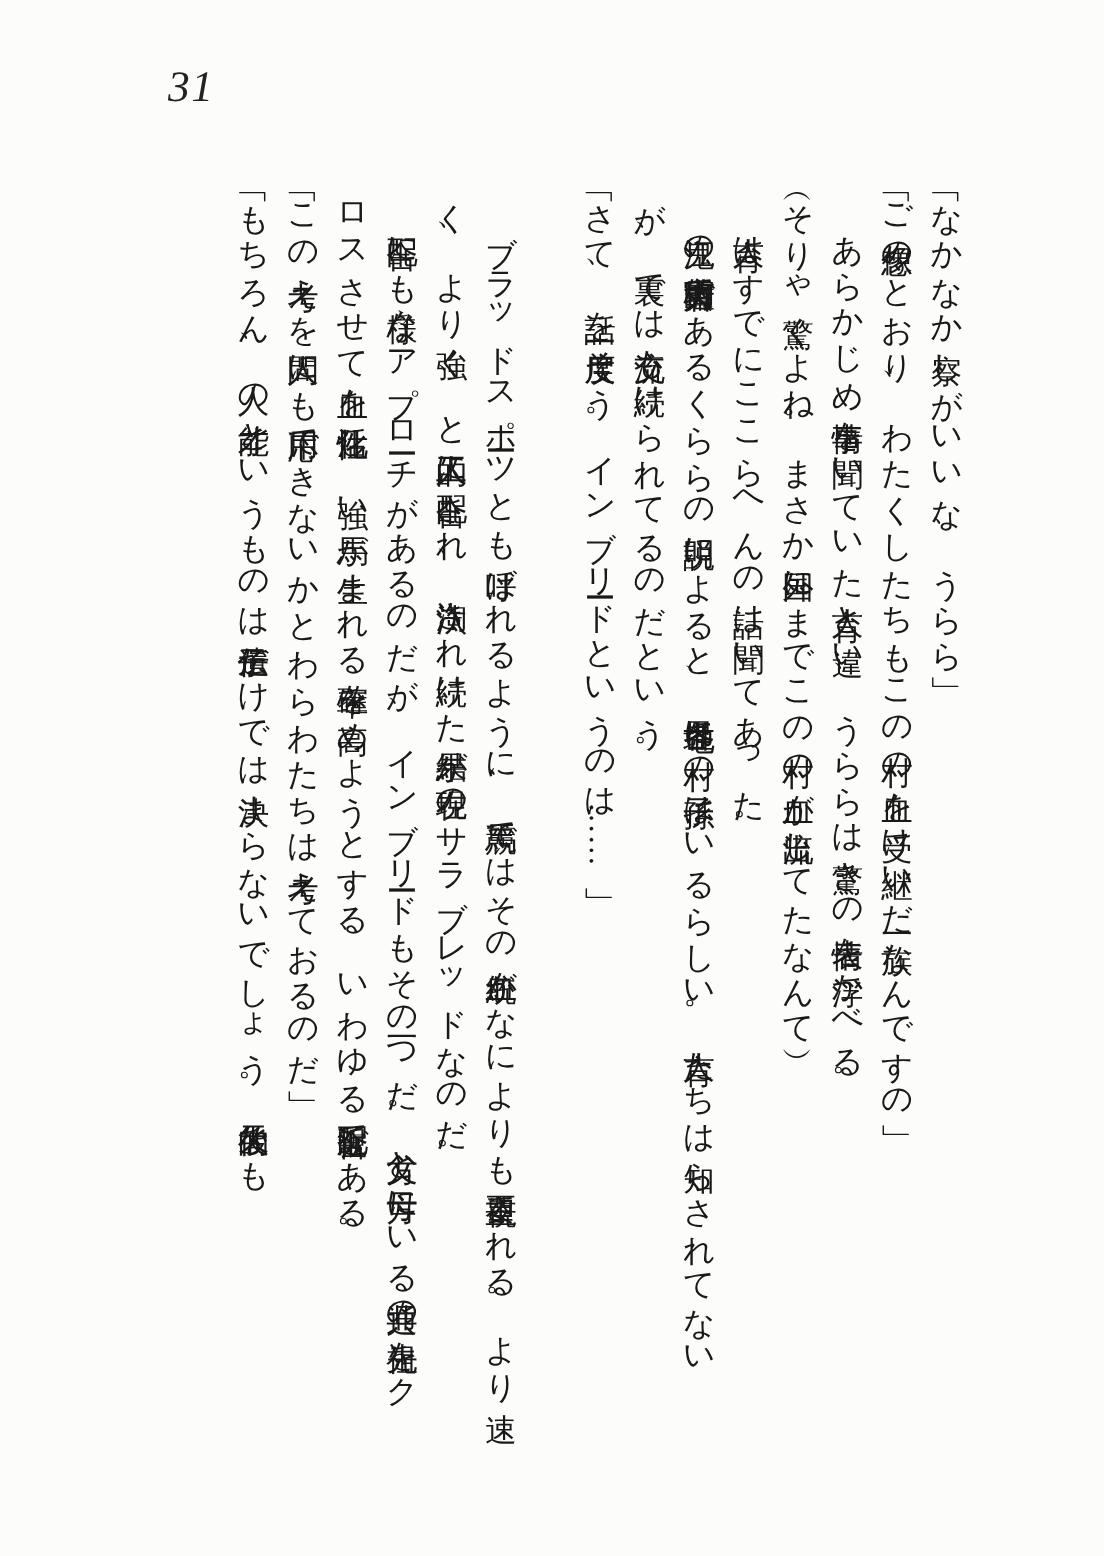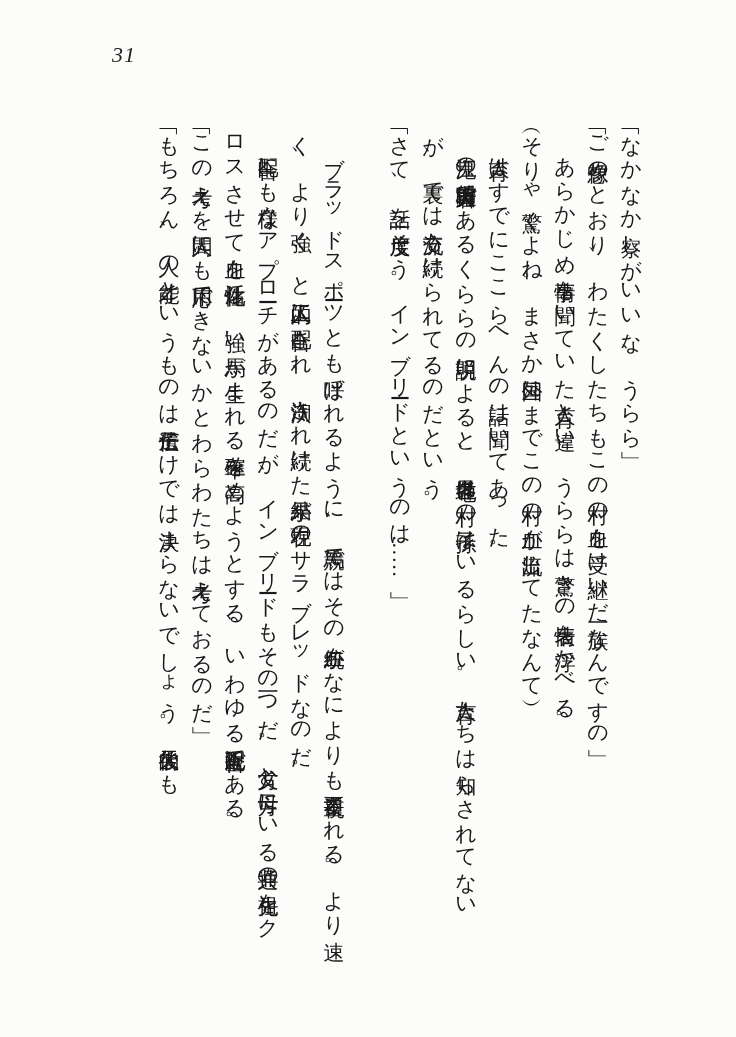--- a/index.html
+++ b/index.html
@@ -15,21 +15,21 @@
     width: 736px;
     height: 1037px;
     background: #fcfcfa;
     font-family: "Liberation Serif", "DejaVu Serif", serif;
     color: #1c1c1c;
   }
   .page-number {
     position: absolute;
     top: 42px;
     left: 112px;
-    font-size: 22px;
+    font-size: 29px;
     font-style: italic;
     color: #222;
     letter-spacing: 1px;
   }
   .text-block {
     position: absolute;
     top: 121px;
     right: 89px;
     height: 821px;
     width: 562px;

